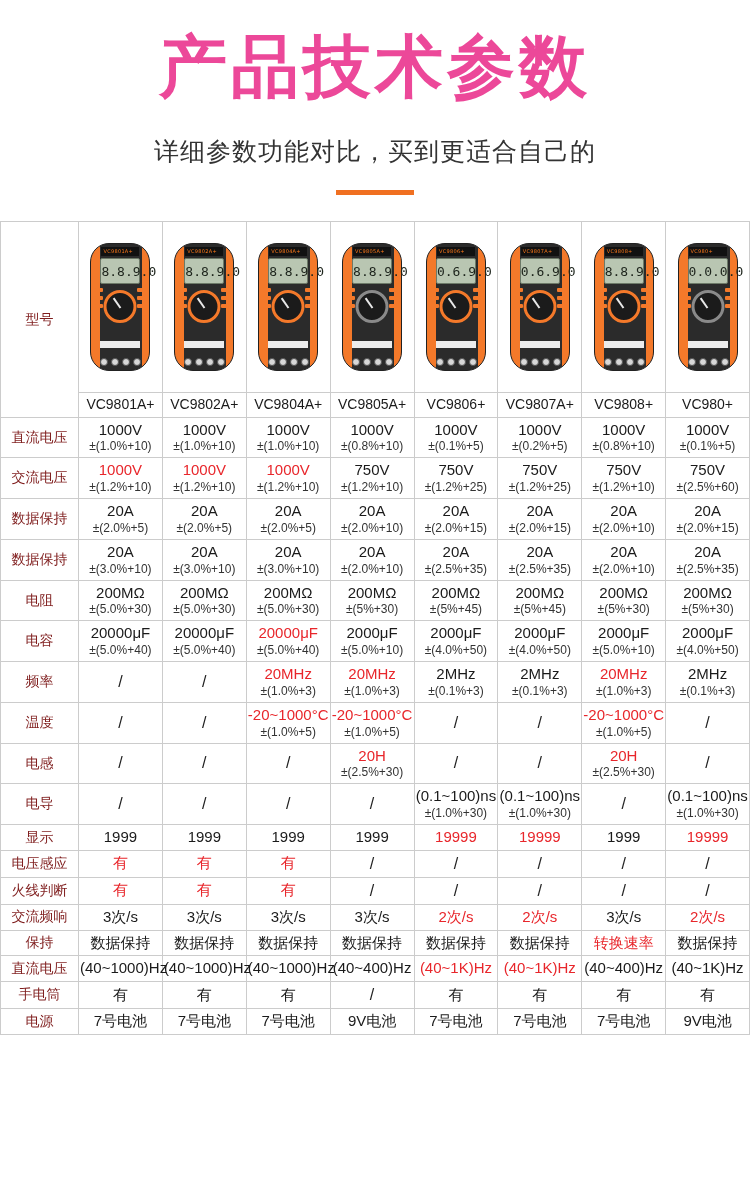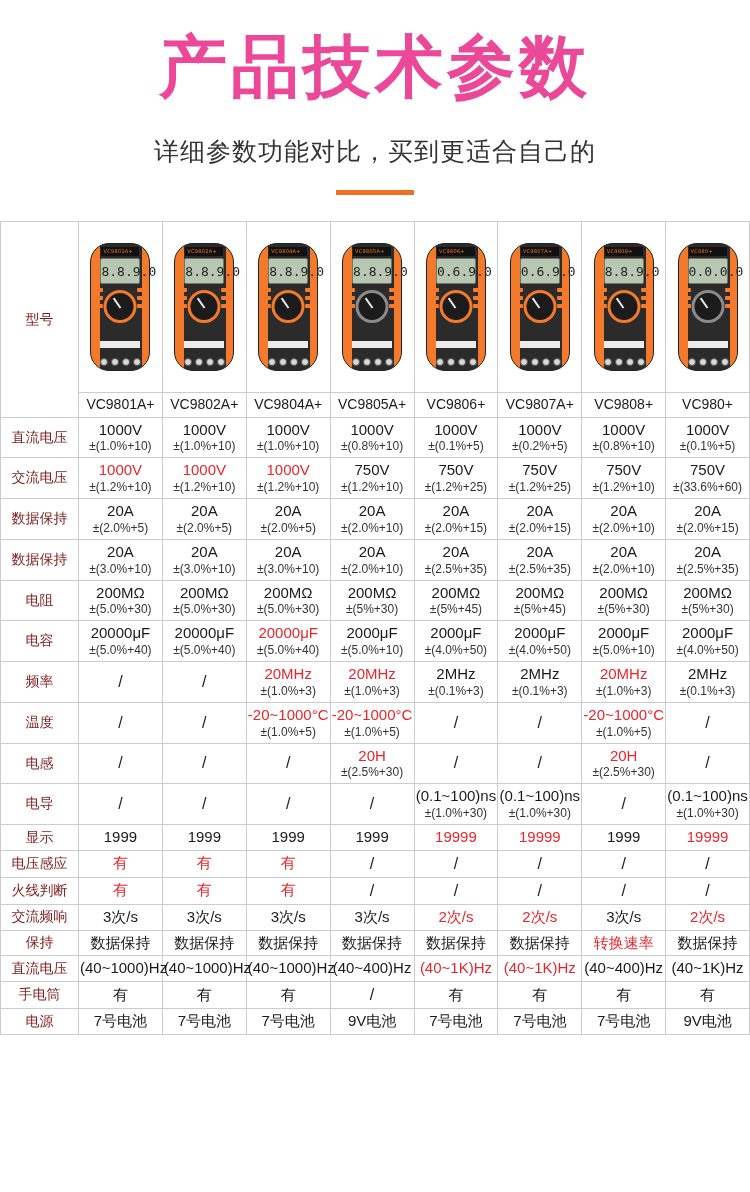--- a/index.html
+++ b/index.html
@@ -450,21 +450,21 @@
         <td>
           <span class="v1">750V</span>
           <span class="v2">±(1.2%+25)</span>
         </td>
         <td>
           <span class="v1">750V</span>
           <span class="v2">±(1.2%+10)</span>
         </td>
         <td>
           <span class="v1">750V</span>
-          <span class="v2">±(33.6%+60)</span>
+          <span class="v2">±(2.5%+60)</span>
         </td>
       </tr>
       <tr>
         <td class="rowlabel">数据保持</td>
         <td>
           <span class="v1">20A</span>
           <span class="v2">±(2.0%+5)</span>
         </td>
         <td>
           <span class="v1">20A</span>

